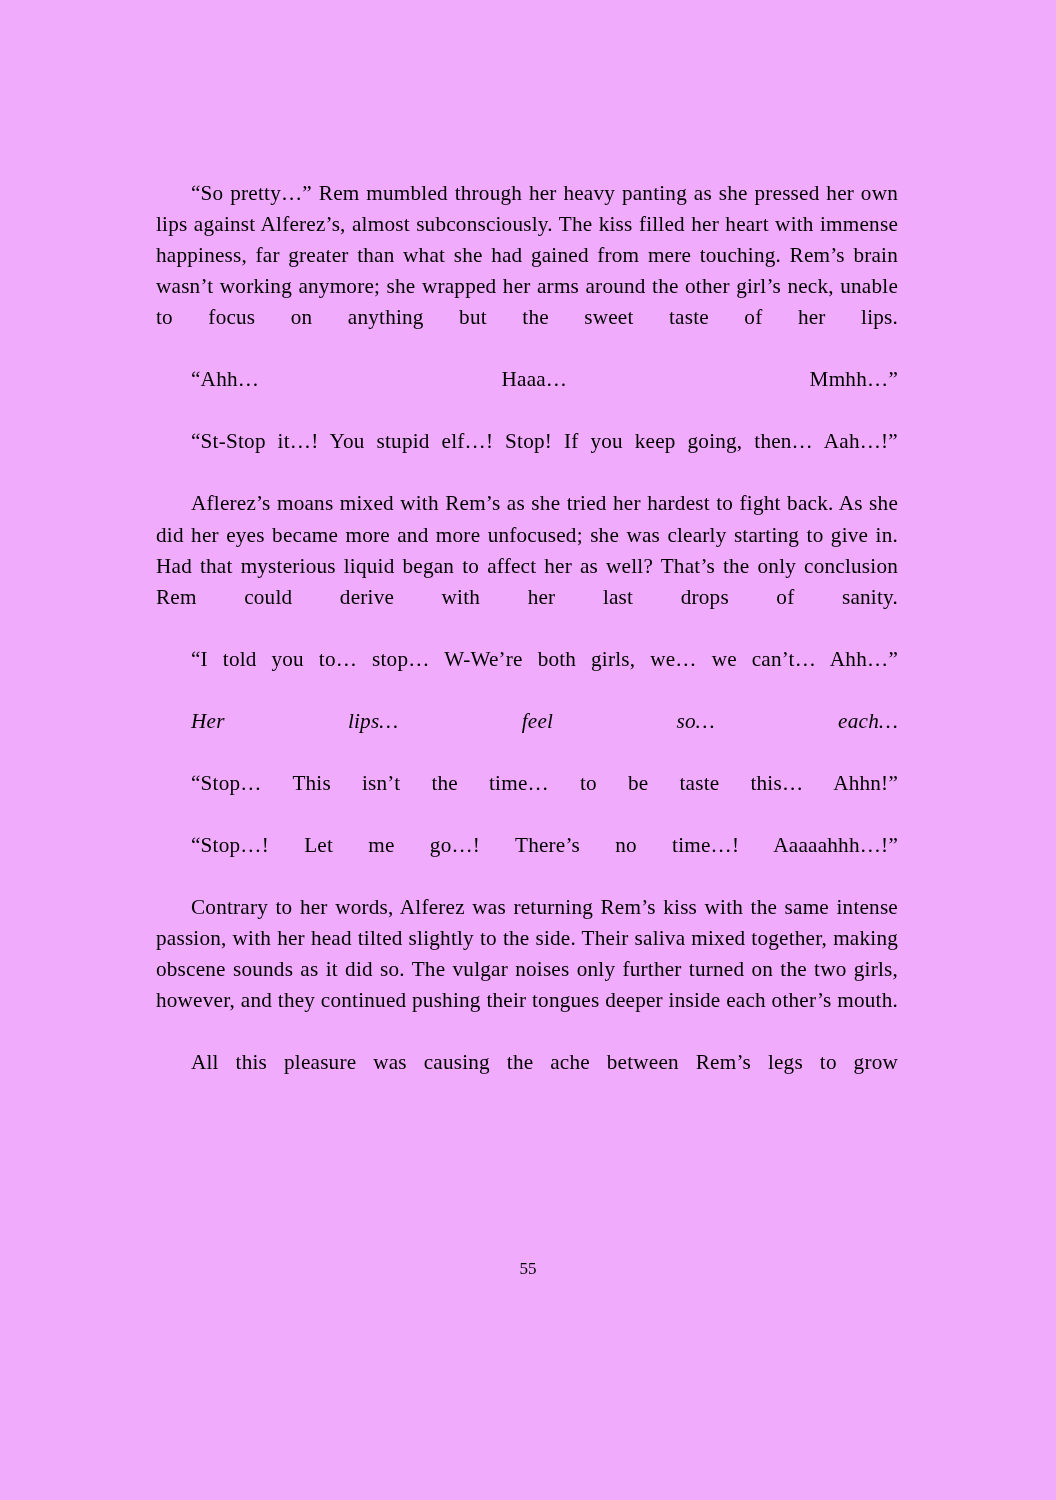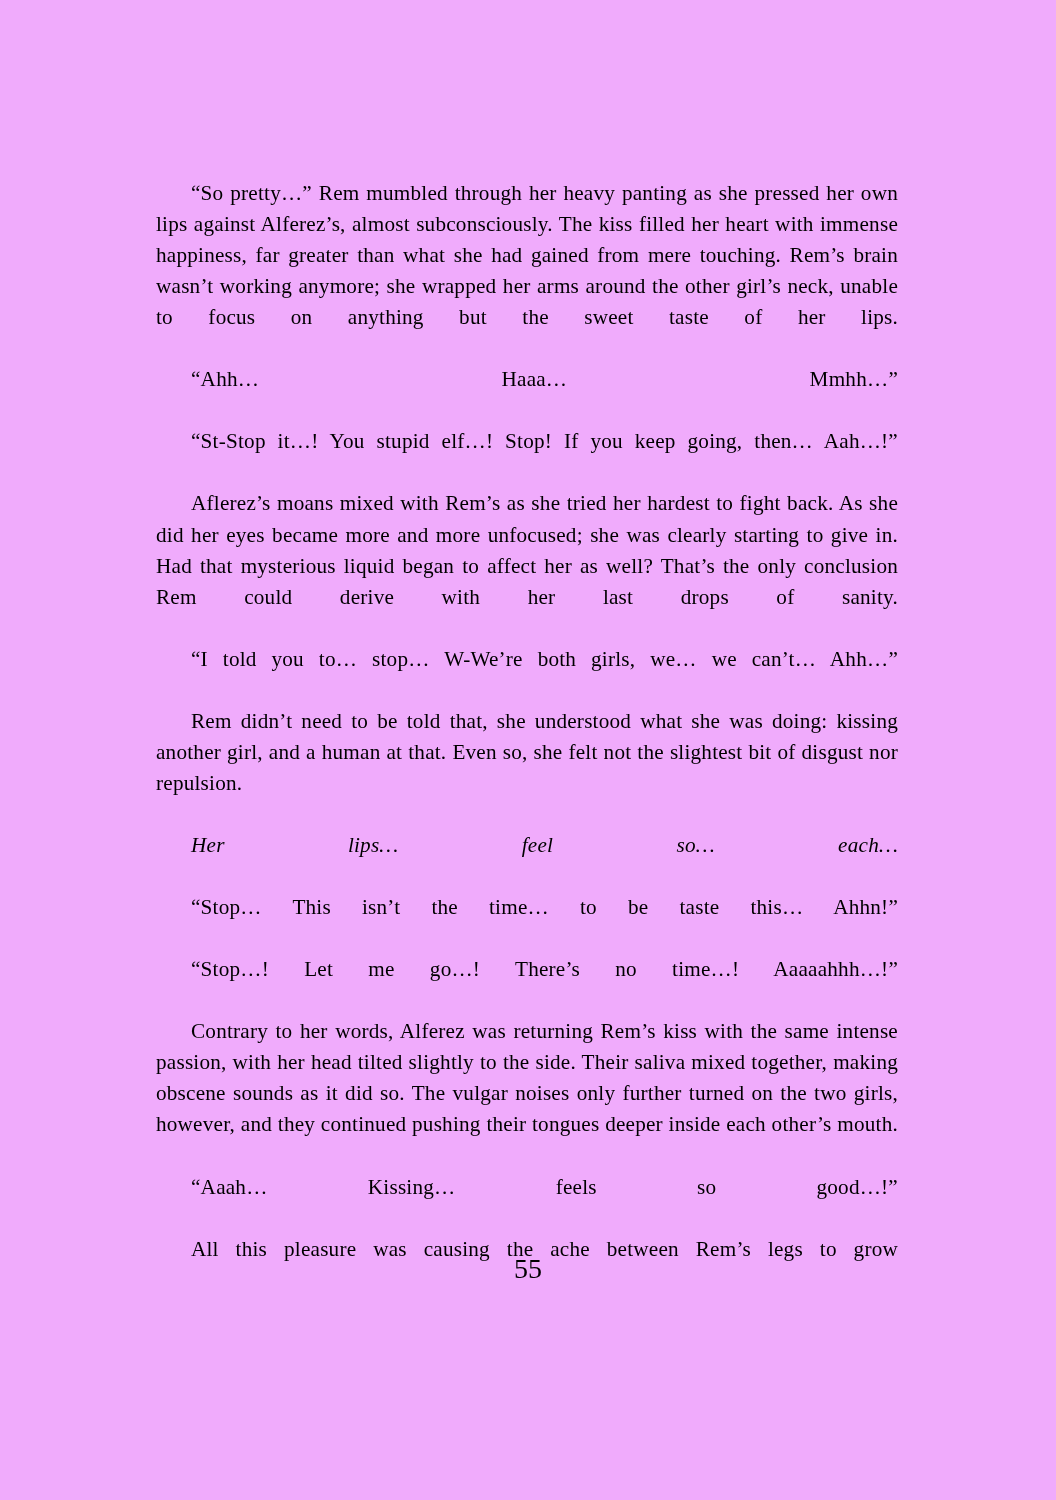--- a/index.html
+++ b/index.html
@@ -58,40 +58,38 @@
     display: inline-block;
     width: 100%;
   }
 
   .page-number {
     position: absolute;
     left: 0;
     top: 1255px;
     width: 1056px;
     text-align: center;
-    font-size: 28px;
+    font-size: 17px;
     line-height: 28px;
     font-family: "Liberation Serif", "DejaVu Serif", serif;
   }
 </style>
 </head>
 <body>
 
 <div class="page">
 
   <div class="text-block">
     <p class="para">“So pretty…”  Rem mumbled through her heavy panting as she pressed her own lips against Alferez’s, almost subconsciously.  The kiss filled her heart with immense happiness, far greater than what she had gained from mere touching. Rem’s brain wasn’t working anymore; she wrapped her arms around the other girl’s neck, unable to focus on anything but the sweet taste of her lips.</p>
     <p class="para">“Ahh… Haaa… Mmhh…”</p>
     <p class="para">“St-Stop it…!  You stupid elf…!  Stop!  If you keep going, then… Aah…!”</p>
     <p class="para">Aflerez’s moans mixed with Rem’s as she tried her hardest to fight back. As she did her eyes became more and more unfocused; she was clearly starting to give in.  Had that mysterious liquid began to affect her as well? That’s the only conclusion Rem could derive with her last drops of sanity.</p>
     <p class="para">“I told you to… stop… W-We’re both girls, we… we can’t… Ahh…”</p>
-    <p class="para">Rem didn’t need to be told that, she understood what she was doing:  kissing another girl, and a human at that.  Even so, she felt not the slightest bit of disgust nor repulsion.</p>
     <p class="para italic">Her lips… feel so… each…</p>
     <p class="para">“Stop… This isn’t the time… to be taste this… Ahhn!”</p>
     <p class="para">“Stop…! Let me go…! There’s no time…! Aaaaahhh…!”</p>
     <p class="para">Contrary to her words, Alferez was returning Rem’s kiss with the same intense passion, with her head tilted slightly to the side.  Their saliva mixed together, making obscene sounds as it did so.  The vulgar noises only further turned on the two girls, however, and they continued pushing their tongues deeper inside each other’s mouth.</p>
-    <p class="para">“Aaah… Kissing… feels so good…!”</p>
     <p class="para">All this pleasure was causing the ache between Rem’s legs to grow</p>
   </div>
 
   <div class="page-number">55</div>
 
 </div>
 
 </body></html>

